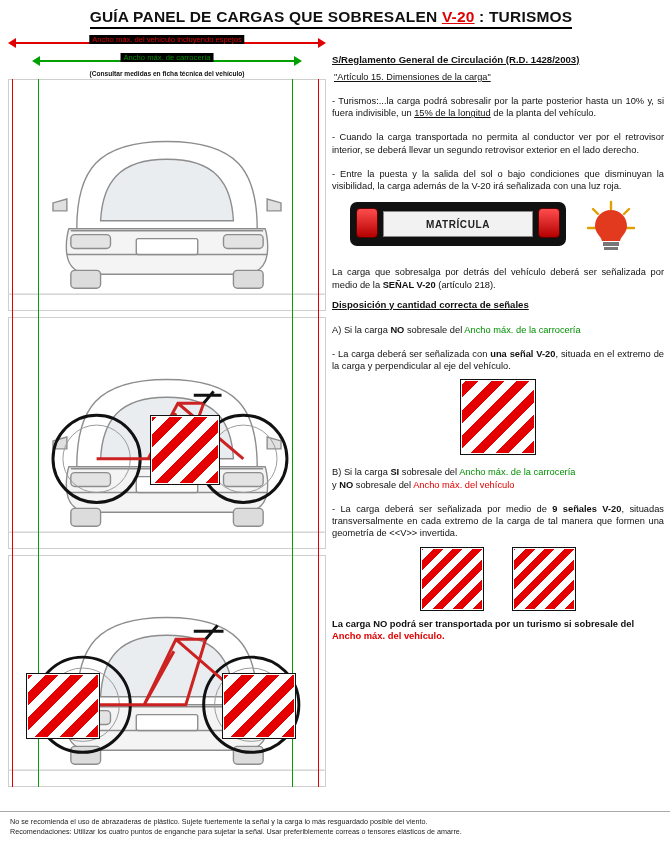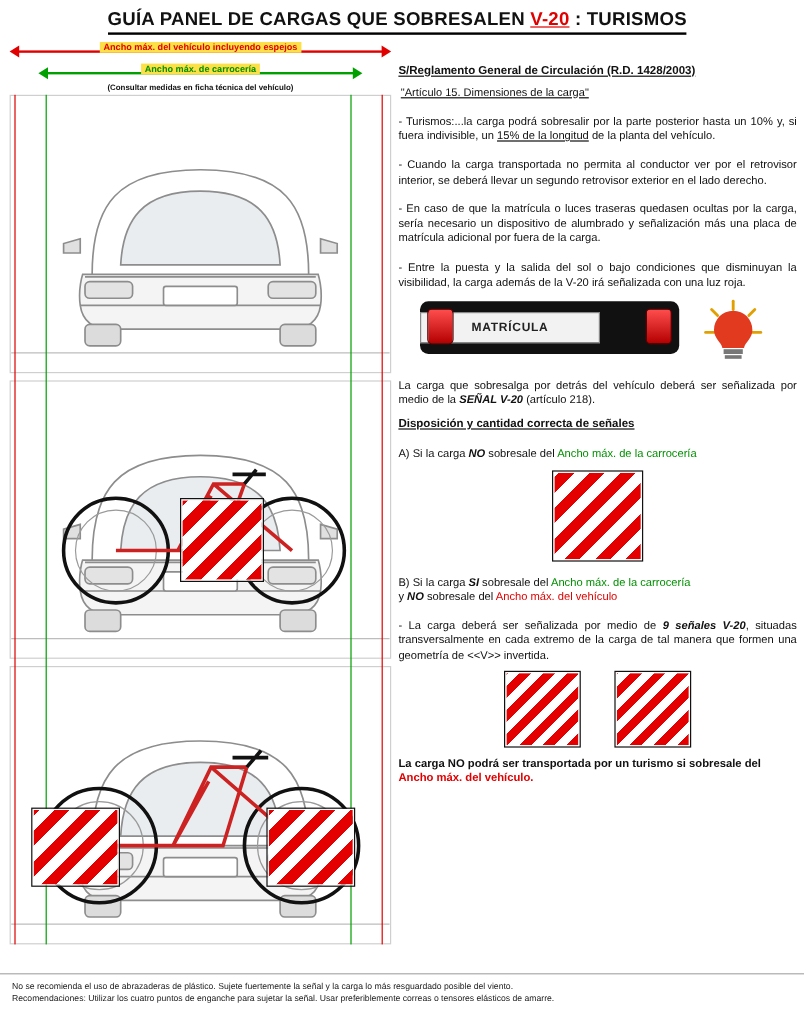--- a/index.html
+++ b/index.html
@@ -49,23 +49,23 @@
   .arrow-row {
     position:relative;
     height:14px;
     margin-bottom:1px;
   }
   .arrow-row .lbl {
     position:absolute;
     left:50%; top:-1px;
     transform:translateX(-50%);
     font-size:7.6px;
-    font-weight:bold;
+    font-weight:normal;
     white-space:nowrap;
-    background:#fde047;
+    background:#000000;
     padding:0 3px;
     z-index:3;
   }
   .arrow-row .line {
     position:absolute;
     top:6px; left:4px; right:4px;
     height:1.6px;
   }
   .arrow-row .ah {
     position:absolute;
@@ -146,37 +146,37 @@
     font-size:9.6px;
     text-decoration:underline;
     margin-bottom:4px;
   }
   .rc-sub {
     font-size:9.2px;
     text-decoration:underline;
     margin:0 0 6px 2px;
   }
   .rc-p { margin:12px 0 8px 0; text-align:justify; }
-  .rc-p b { font-weight:bold;font-style:italic; }
+  .rc-p b { font-weight:bold; }
   .u { text-decoration:underline; }
   .red { color:#e00000; }
   .green { color:#009000; }
 
   
   .plate-row {
     position:relative;
     height:54px;
     margin:2px 0 8px 0;
   }
   .plate {
     position:absolute; left:18px; top:2px;
     width:216px; height:44px;
     background:#111;
     border-radius:7px;
-    display:flex; align-items:center; justify-content:flex-start;
+    display:flex; align-items:center; justify-content:center;
   }
   .plate .white {
     width:150px; height:26px;
     background:#f2f2f2;
     border:1px solid #888;
     display:flex; align-items:center; justify-content:center;
     font-size:10px; font-weight:bold; letter-spacing:0.6px;
     color:#222;
   }
   .plate .lamp {
@@ -363,21 +363,20 @@
   <div class="right-col">
 
     <div class="rc-head">S/Reglamento General de Circulación (R.D. 1428/2003)</div>
     <div class="rc-sub">"Artículo 15. Dimensiones de la carga"</div>
 
     <p class="rc-p">
       <span>- Turismos:...la carga podrá sobresalir por la parte posterior hasta un 10% y, si fuera indivisible, un </span><span class="u">15% de la longitud</span><span> de la planta del vehículo.</span>
     </p>
 
     <p class="rc-p">- Cuando la carga transportada no permita al conductor ver por el retrovisor interior, se deberá llevar un segundo retrovisor exterior en el lado derecho.</p>
-    <p class="rc-p">- En caso de que  la matrícula  o  luces traseras quedasen ocultas por la carga, sería necesario un dispositivo de alumbrado  y  señalización  más  una  placa  de  matrícula adicional por fuera de la carga.</p>
     <p class="rc-p">- Entre la puesta y la salida del sol o bajo condiciones que disminuyan la visibilidad, la carga además de la V-20 irá señalizada con una luz roja.</p>
 
     <div class="plate-row">
       <div class="plate">
         <div class="lamp l"></div>
         <div class="white">MATRÍCULA</div>
         <div class="lamp r"></div>
       </div>
       <svg class="bulb" viewBox="0 0 54 52">
         <g stroke="#e2a000" stroke-width="2.4" stroke-linecap="round">
@@ -396,20 +395,23 @@
     <p class="rc-p">
       <span>La  carga que sobresalga  por detrás del vehículo deberá ser señalizada por medio de la </span><b>SEÑAL V-20</b><span> (artículo 218).</span>
     </p>
 
     <div class="section-head">Disposición y cantidad correcta de señales</div>
 
     <p class="rc-p">
       <span>A) Si la carga </span><b>NO</b><span> sobresale del </span><span class="green">Ancho máx. de la carrocería</span>
     </p>
 
+    <p class="rc-p">
+      <span>- La carga deberá ser señalizada  con  </span><b>una señal V-20</b><span>, situada en el extremo de la carga y perpendicular al eje del vehículo.</span>
+    </p>
 
     <div class="v20-demo-a v20"></div>
 
     <p class="rc-p">
       <span>B) Si la carga </span><b>SI</b><span> sobresale del </span><span class="green">Ancho máx. de la carrocería</span><br>
       <span>y </span><b>NO</b><span>  sobresale del </span><span class="red">Ancho máx. del vehículo</span>
     </p>
 
     <p class="rc-p">
       <span>- La carga deberá ser señalizada por medio de </span><b>9 señales V-20</b><span>, situadas transversalmente en cada extremo de la carga de tal manera que formen una geometría de &lt;&lt;V&gt;&gt; invertida.</span>

